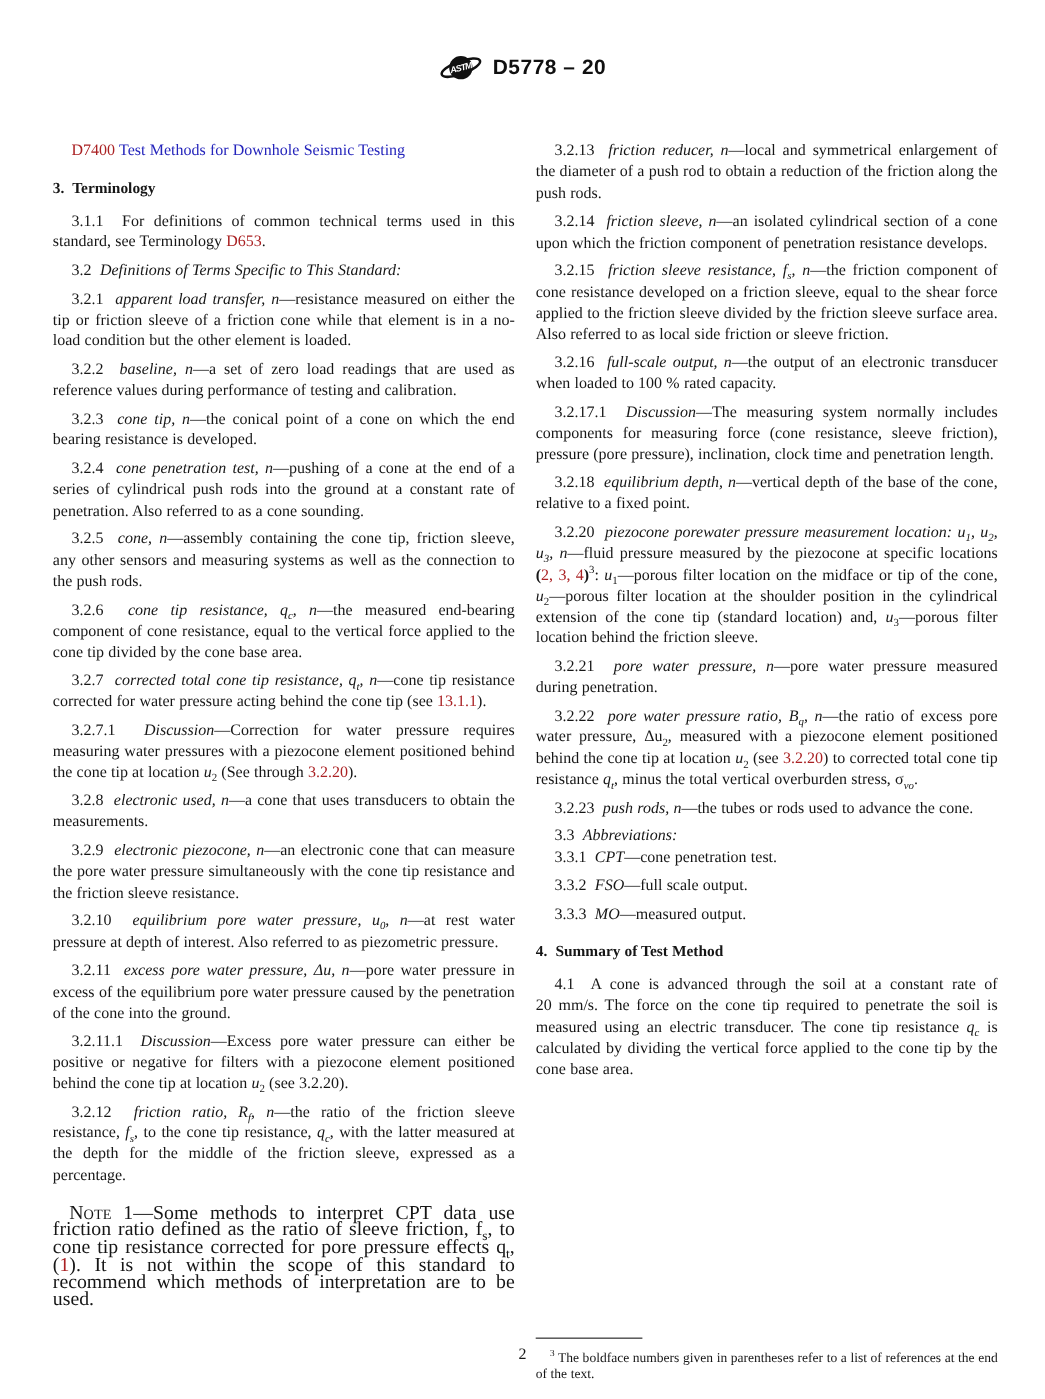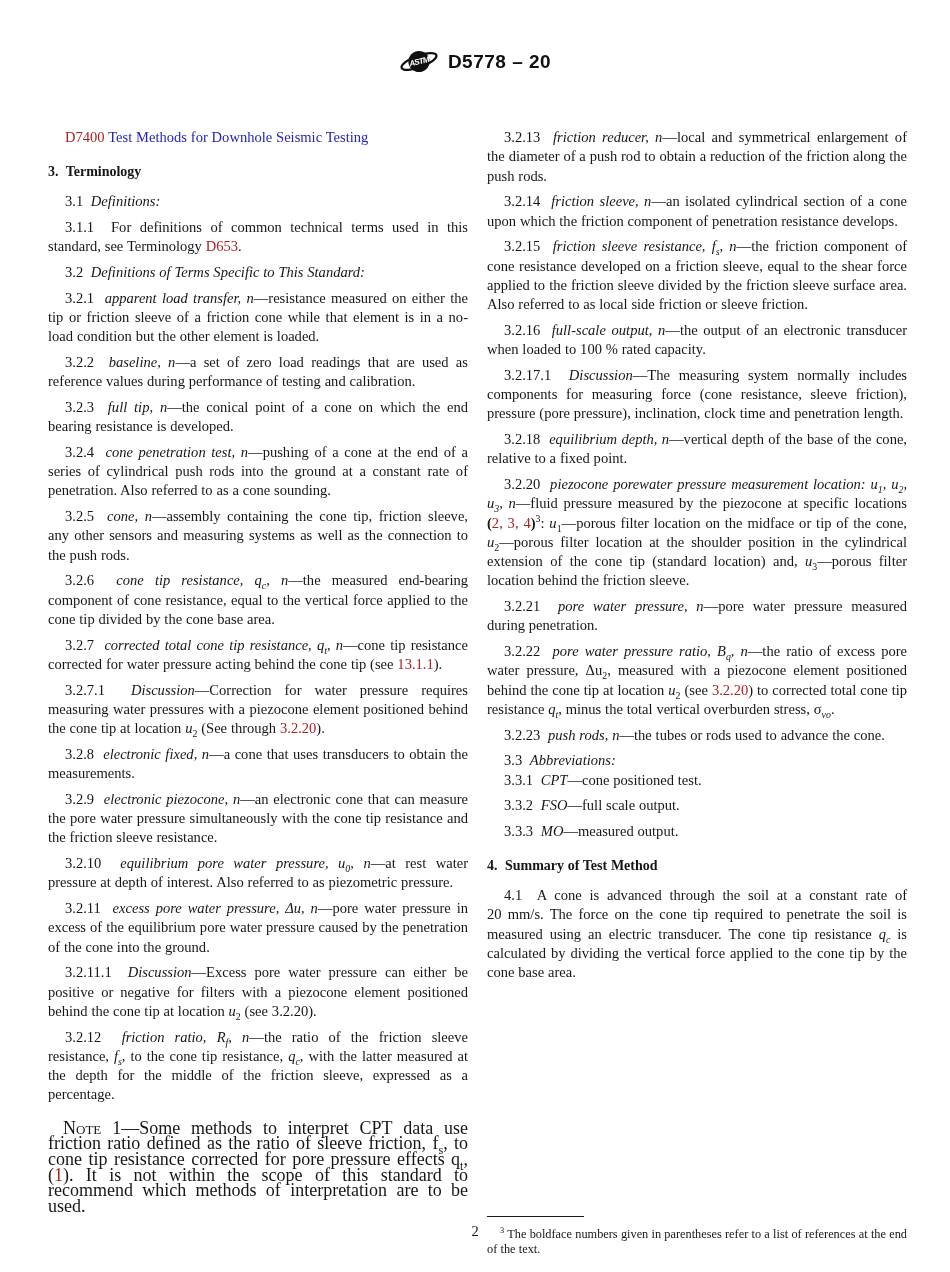--- a/index.html
+++ b/index.html
@@ -71,52 +71,51 @@
         <text x="0" y="3.6" text-anchor="middle" font-family="Liberation Sans, DejaVu Sans, sans-serif" font-size="10.5" font-weight="bold" font-style="italic" letter-spacing="-1" fill="#ffffff" transform="rotate(-14)">ASTM</text>
       </g>
     </svg>
     <span class="std-code">D5778 – 20</span>
   </div>
 
   <div class="columns">
     <div class="col">
         <p class="ref"><span class="ref-link">D7400</span><span class="link-blue"> Test Methods for Downhole Seismic Testing</span></p>
         <p class="heading"><span class="">3.&nbsp; Terminology</span></p>
-        <p class="para"><span class="">3.1&nbsp; </span><span class="i">Definitions:</span></p>
         <p class="para"><span class="">3.1.1&nbsp; For definitions of common technical terms used in this standard, see Terminology </span><span class="ref-link">D653</span><span class="">.</span></p>
         <p class="para"><span class="">3.2&nbsp; </span><span class="i">Definitions of Terms Specific to This Standard:</span></p>
         <p class="para"><span class="">3.2.1&nbsp; </span><span class="i">apparent load transfer, n</span><span class="">—resistance measured on either the tip or friction sleeve of a friction cone while that element is in a no-load condition but the other element is loaded.</span></p>
         <p class="para"><span class="">3.2.2&nbsp; </span><span class="i">baseline, n</span><span class="">—a set of zero load readings that are used as reference values during performance of testing and calibration.</span></p>
-        <p class="para"><span class="">3.2.3&nbsp; </span><span class="i">full tip, n</span><span class="">—the conical point of a cone on which the end bearing resistance is developed.</span></p>
+        <p class="para"><span class="">3.2.3&nbsp; </span><span class="i">cone tip, n</span><span class="">—the conical point of a cone on which the end bearing resistance is developed.</span></p>
         <p class="para"><span class="">3.2.4&nbsp; </span><span class="i">cone penetration test, n</span><span class="">—pushing of a cone at the end of a series of cylindrical push rods into the ground at a constant rate of penetration. Also referred to as a cone sounding.</span></p>
         <p class="para"><span class="">3.2.5&nbsp; </span><span class="i">cone, n</span><span class="">—assembly containing the cone tip, friction sleeve, any other sensors and measuring systems as well as the connection to the push rods.</span></p>
         <p class="para"><span class="">3.2.6&nbsp; </span><span class="i">cone tip resistance, q</span><sub class="i">c</sub><span class="i">, n</span><span class="">—the measured end-bearing component of cone resistance, equal to the vertical force applied to the cone tip divided by the cone base area.</span></p>
         <p class="para"><span class="">3.2.7&nbsp; </span><span class="i">corrected total cone tip resistance, q</span><sub class="i">t</sub><span class="i">, n</span><span class="">—cone tip resistance corrected for water pressure acting behind the cone tip (see </span><span class="ref-link">13.1.1</span><span class="">).</span></p>
         <p class="para"><span class="">3.2.7.1&nbsp; </span><span class="i">Discussion</span><span class="">—Correction for water pressure requires measuring water pressures with a piezocone element positioned behind the cone tip at location </span><span class="i">u</span><sub>2</sub><span class=""> (See through </span><span class="ref-link">3.2.20</span><span class="">).</span></p>
-        <p class="para"><span class="">3.2.8&nbsp; </span><span class="i">electronic fixed, n</span><span class="">—a cone that uses transducers to obtain the measurements.</span></p>
+        <p class="para"><span class="">3.2.8&nbsp; </span><span class="i">electronic used, n</span><span class="">—a cone that uses transducers to obtain the measurements.</span></p>
         <p class="para"><span class="">3.2.9&nbsp; </span><span class="i">electronic piezocone, n</span><span class="">—an electronic cone that can measure the pore water pressure simultaneously with the cone tip resistance and the friction sleeve resistance.</span></p>
         <p class="para"><span class="">3.2.10&nbsp; </span><span class="i">equilibrium pore water pressure, u</span><sub class="i">0</sub><span class="i">, n</span><span class="">—at rest water pressure at depth of interest. Also referred to as piezometric pressure.</span></p>
         <p class="para"><span class="">3.2.11&nbsp; </span><span class="i">excess pore water pressure, Δu, n</span><span class="">—pore water pressure in excess of the equilibrium pore water pressure caused by the penetration of the cone into the ground.</span></p>
         <p class="para"><span class="">3.2.11.1&nbsp; </span><span class="i">Discussion</span><span class="">—Excess pore water pressure can either be positive or negative for filters with a piezocone element positioned behind the cone tip at location </span><span class="i">u</span><sub>2</sub><span class=""> (see 3.2.20).</span></p>
         <p class="para"><span class="">3.2.12&nbsp; </span><span class="i">friction ratio, R</span><sub class="i">f</sub><span class="i">, n</span><span class="">—the ratio of the friction sleeve resistance, </span><span class="i">f</span><sub class="i">s</sub><span class="">, to the cone tip resistance, </span><span class="i">q</span><sub class="i">c</sub><span class="">, with the latter measured at the depth for the middle of the friction sleeve, expressed as a percentage.</span></p>
         <p class="note"><span class="sc">Note 1</span><span class="">—Some methods to interpret CPT data use friction ratio defined as the ratio of sleeve friction, f</span><sub>s</sub><span class="">, to cone tip resistance corrected for pore pressure effects q</span><sub>t</sub><span class="">, (</span><span class="ref-link b">1</span><span class="">). It is not within the scope of this standard to recommend which methods of interpretation are to be used.</span></p>
       </div>
     <div class="col">
         <p class="para tight"><span class="">3.2.13&nbsp; </span><span class="i">friction reducer, n</span><span class="">—local and symmetrical enlargement of the diameter of a push rod to obtain a reduction of the friction along the push rods.</span></p>
         <p class="para"><span class="">3.2.14&nbsp; </span><span class="i">friction sleeve, n</span><span class="">—an isolated cylindrical section of a cone upon which the friction component of penetration resistance develops.</span></p>
         <p class="para"><span class="">3.2.15&nbsp; </span><span class="i">friction sleeve resistance, f</span><sub class="i">s</sub><span class="i">, n</span><span class="">—the friction component of cone resistance developed on a friction sleeve, equal to the shear force applied to the friction sleeve divided by the friction sleeve surface area. Also referred to as local side friction or sleeve friction.</span></p>
         <p class="para"><span class="">3.2.16&nbsp; </span><span class="i">full-scale output, n</span><span class="">—the output of an electronic transducer when loaded to 100&nbsp;% rated capacity.</span></p>
         <p class="para"><span class="">3.2.17.1&nbsp; </span><span class="i">Discussion</span><span class="">—The measuring system normally includes components for measuring force (cone resistance, sleeve friction), pressure (pore pressure), inclination, clock time and penetration length.</span></p>
         <p class="para"><span class="">3.2.18&nbsp; </span><span class="i">equilibrium depth, n</span><span class="">—vertical depth of the base of the cone, relative to a fixed point.</span></p>
         <p class="para"><span class="">3.2.20&nbsp; </span><span class="i">piezocone porewater pressure measurement location: u</span><sub class="i">1</sub><span class="i">, u</span><sub class="i">2</sub><span class="i">, u</span><sub class="i">3</sub><span class="i">, n</span><span class="">—fluid pressure measured by the piezocone at specific locations </span><span class="b">(</span><span class="ref-link b">2, 3, 4</span><span class="b">)</span><sup>3</sup><span class="">: </span><span class="i">u</span><sub>1</sub><span class="">—porous filter location on the midface or tip of the cone, </span><span class="i">u</span><sub>2</sub><span class="">—porous filter location at the shoulder position in the cylindrical extension of the cone tip (standard location) and, </span><span class="i">u</span><sub>3</sub><span class="">—porous filter location behind the friction sleeve.</span></p>
         <p class="para"><span class="">3.2.21&nbsp; </span><span class="i">pore water pressure, n</span><span class="">—pore water pressure measured during penetration.</span></p>
         <p class="para"><span class="">3.2.22&nbsp; </span><span class="i">pore water pressure ratio, B</span><sub class="i">q</sub><span class="i">, n</span><span class="">—the ratio of excess pore water pressure, Δu</span><sub>2</sub><span class="">, measured with a piezocone element positioned behind the cone tip at location </span><span class="i">u</span><sub>2</sub><span class=""> (see </span><span class="ref-link">3.2.20</span><span class="">) to corrected total cone tip resistance </span><span class="i">q</span><sub class="i">t</sub><span class="">, minus the total vertical overburden stress, σ</span><sub class="i">vo</sub><span class="">.</span></p>
         <p class="para"><span class="">3.2.23&nbsp; </span><span class="i">push rods, n</span><span class="">—the tubes or rods used to advance the cone.</span></p>
         <p class="para"><span class="">3.3&nbsp; </span><span class="i">Abbreviations:</span></p>
-        <p class="para tight"><span class="">3.3.1&nbsp; </span><span class="i">CPT</span><span class="">—cone positioned test.</span></p>
+        <p class="para tight"><span class="">3.3.1&nbsp; </span><span class="i">CPT</span><span class="">—cone penetration test.</span></p>
         <p class="para"><span class="">3.3.2&nbsp; </span><span class="i">FSO</span><span class="">—full scale output.</span></p>
         <p class="para"><span class="">3.3.3&nbsp; </span><span class="i">MO</span><span class="">—measured output.</span></p>
         <p class="heading"><span class="">4.&nbsp; Summary of Test Method</span></p>
         <p class="para"><span class="">4.1&nbsp; A cone is advanced through the soil at a constant rate of 20&nbsp;mm/s. The force on the cone tip required to penetrate the soil is measured using an electric transducer. The cone tip resistance </span><span class="i">q</span><sub class="i">c</sub><span class=""> is calculated by dividing the vertical force applied to the cone tip by the cone base area.</span></p>
         <p class="footnote"><sup>3</sup><span class=""> The boldface numbers given in parentheses refer to a list of references at the end of the text.</span></p>
       </div>
   </div>
 
   <div class="pageno">2</div>
 

